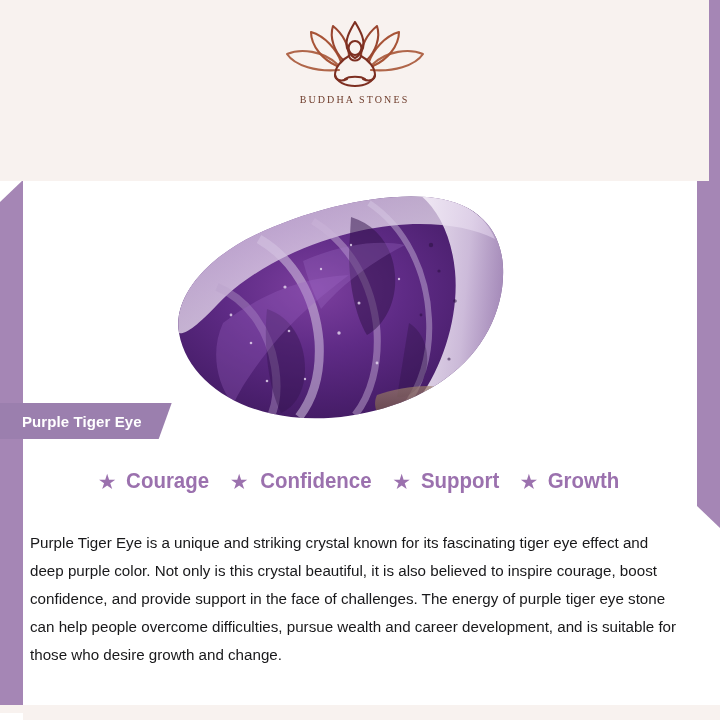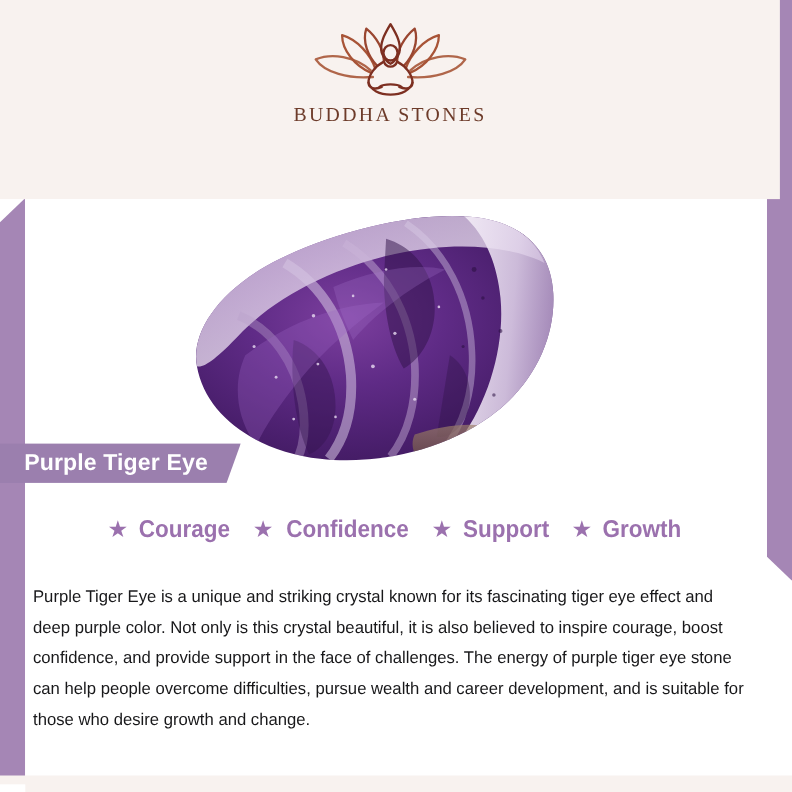--- a/index.html
+++ b/index.html
@@ -65,21 +65,21 @@
     text-align: center;
   }
   .logo-mark {
     display: block;
     margin: 0 auto;
   }
   .logo-text {
     display: block;
     margin-top: 4px;
     font-family: "Liberation Serif", serif;
-    font-size: 18px;
+    font-size: 10px;
     letter-spacing: 2.1px;
     color: #6d3b2a;
     font-weight: 400;
   }
 
   .title-banner {
     position: absolute;
     top: 128px;
     left: 148px;
     width: 428px;
@@ -121,21 +121,21 @@
     top: 403px;
     left: 0;
     height: 36px;
     padding: 0 30px 0 22px;
     background: #9b7fae;
     display: flex;
     align-items: center;
     clip-path: polygon(0 0, 100% 0, calc(100% - 13px) 100%, 0 100%);
   }
   .name-badge .badge-text {
-    font-size: 21px;
+    font-size: 15px;
     font-weight: bold;
     color: #ffffff;
     letter-spacing: 0.1px;
     white-space: nowrap;
   }
 
   
   .body-area {
     position: absolute;
     top: 446px;

